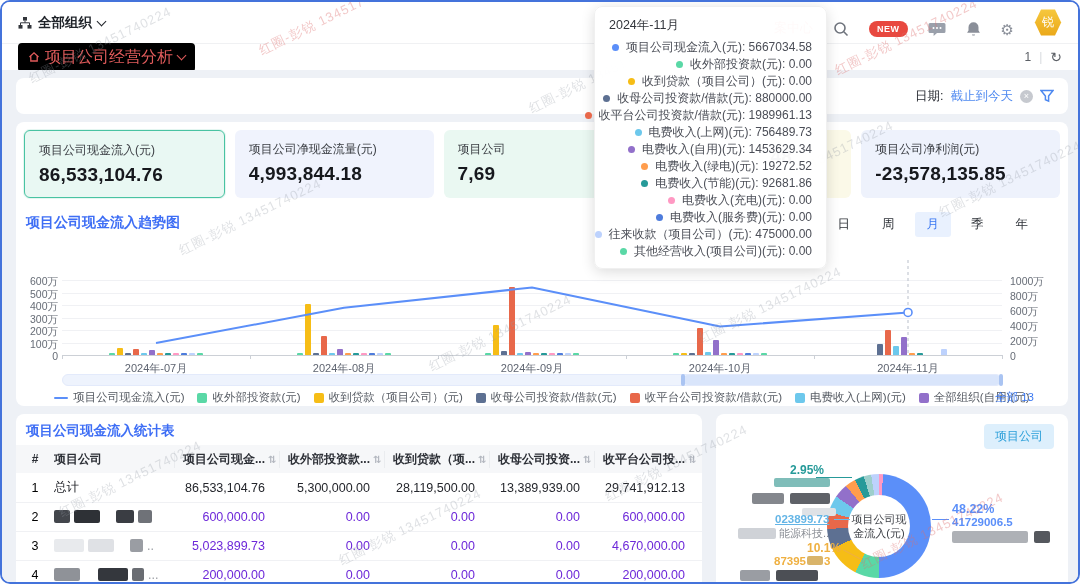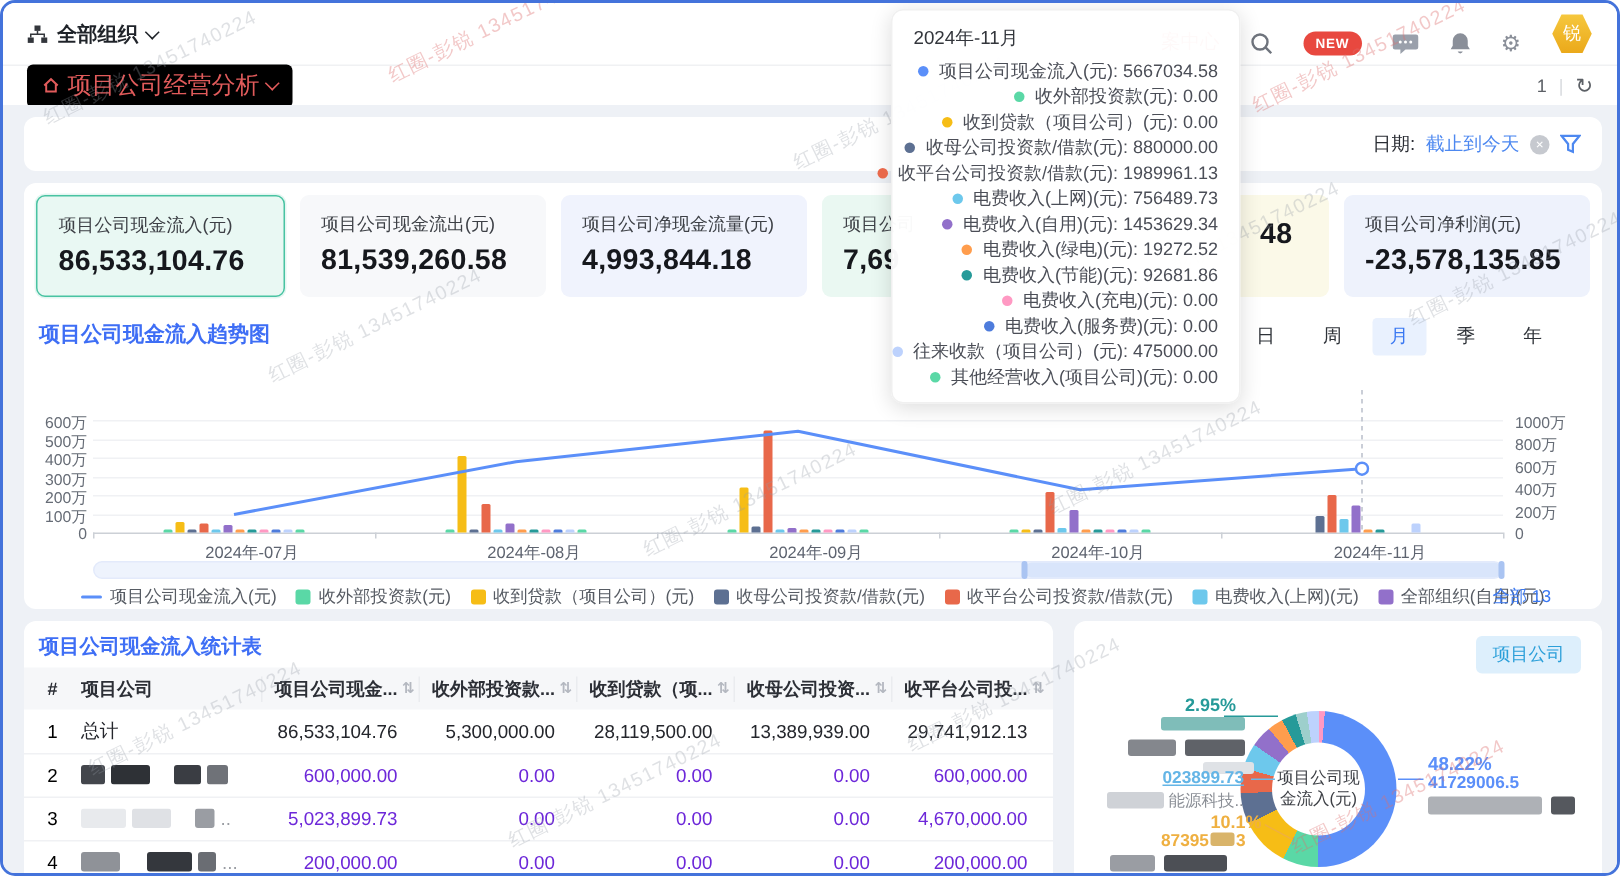--- a/index.html
+++ b/index.html
@@ -35,21 +35,21 @@
   .sec-title{position:absolute;font-size:14px;font-weight:bold;color:#3e6ef5;}
   .ptabs{position:absolute;right:28px;top:90px;display:flex;gap:8px;}
   .ptab{font-size:12.5px;color:#2e3238;padding:4px 12px;border-radius:3px;cursor:pointer;}
   .ptab.act{color:#3a78f2;background:#e9f1fe;}
   
   .gridline{position:absolute;height:1px;background:#f0f1f4;}
   .axisline{position:absolute;height:1px;background:#ccd0d6;}
   .ylab{position:absolute;font-size:10.5px;color:#666c76;width:38px;text-align:right;}
   .yrlab{position:absolute;font-size:10.5px;color:#666c76;}
   .xtick{position:absolute;width:1px;height:4px;background:#ccd0d6;}
-  .xlab{position:absolute;font-size:11px;color:#5e6470;transform:translateX(-50%);margin-left:12px;}
+  .xlab{position:absolute;font-size:11px;color:#5e6470;transform:translateX(-50%);}
   .bar{position:absolute;width:6px;border-radius:1px 1px 0 0;}
   .dz-track{position:absolute;left:46px;top:252px;width:940px;height:12px;background:#eef3fd;border-radius:6px;border:1px solid #e3eafb;box-sizing:border-box;cursor:pointer;}
   .dz-sel{position:absolute;left:620px;top:0;width:318px;height:10px;background:#d9e5fb;border-radius:5px;}
   .dz-h{position:absolute;top:-1px;width:4px;height:12px;background:#aac4f2;border-radius:2px;}
   .legend{position:absolute;left:30px;top:268px;width:992px;display:flex;justify-content:center;align-items:center;gap:13px;font-size:11.5px;color:#565b63;}
   .li{display:flex;align-items:center;gap:5px;cursor:pointer;white-space:nowrap;}
   .lsq{width:10px;height:10px;border-radius:2px;}
   .lln{width:14px;height:2px;border-radius:1px;}
   .leg-more{position:absolute;right:34px;top:268px;color:#3a78f2;font-size:11.5px;cursor:pointer;}
   
@@ -141,24 +141,20 @@
     <svg width="14" height="14" viewBox="0 0 14 14">
         <path d="M1 1.5h12L8.6 7v5.2L5.4 10.8V7z" fill="none" stroke="#4d88f0" stroke-width="1.5"></path>
       </svg>
   </div>
 
   <div class="panel pB">
     <div class="cards" id="cards">
         <div class="card" style="background: rgb(233, 248, 243); border: 1px solid rgb(73, 195, 162); box-shadow: rgba(73, 195, 162, 0.15) 0px 0px 0px 1px;">
           <div class="t">项目公司现金流入(元)</div>
           <div class="v">86,533,104.76</div>
-        </div>
-        <div class="card" style="background: rgb(247, 248, 250);">
-          <div class="t">项目公司现金流出(元)</div>
-          <div class="v">81,539,260.58</div>
         </div>
         <div class="card" style="background: rgb(240, 243, 253);">
           <div class="t">项目公司净现金流量(元)</div>
           <div class="v">4,993,844.18</div>
         </div>
         <div class="card" style="background: rgb(234, 248, 242);">
           <div class="t">项目公司</div>
           <div class="v">7,69</div>
         </div>
         <div class="card" style="background: rgb(251, 249, 232);">

